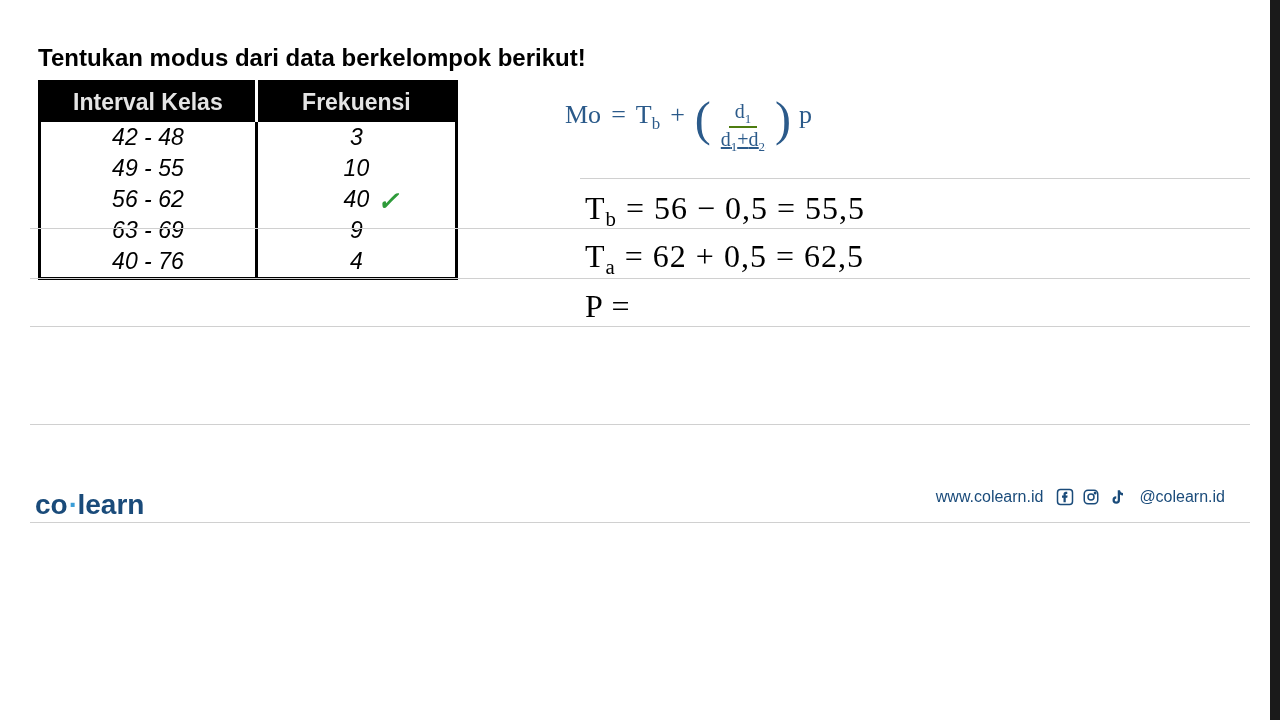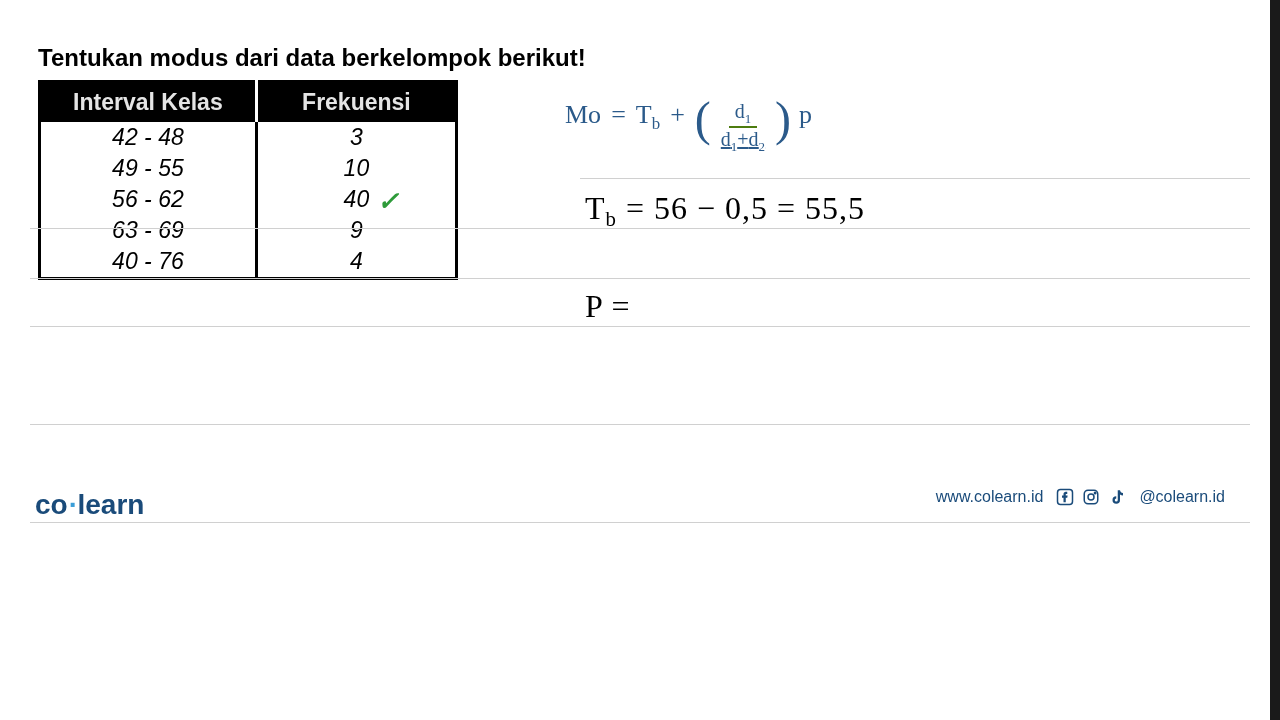--- a/index.html
+++ b/index.html
@@ -227,20 +227,23 @@
     </div>
   </div>
 
   <div class="hr-line" style="top:178px;left:580px"></div>
 
   <div class="work-area line-tb">
     <span>T</span><span class="sub">b</span><span> = 56 − 0,5 = 55,5</span>
   </div>
   <div class="hr-line" style="top:228px;left:30px"></div>
 
+  <div class="work-area line-ta">
+    <span>T</span><span class="sub">a</span><span> = 62 + 0,5 = 62,5</span>
+  </div>
   <div class="hr-line" style="top:278px;left:30px"></div>
 
   <div class="work-area line-p">
     <span>P =</span><span></span>
   </div>
   <div class="hr-line" style="top:326px"></div>
   <div class="hr-line" style="top:424px"></div>
   <div class="hr-line" style="top:522px"></div>
 
   <div class="footer">

